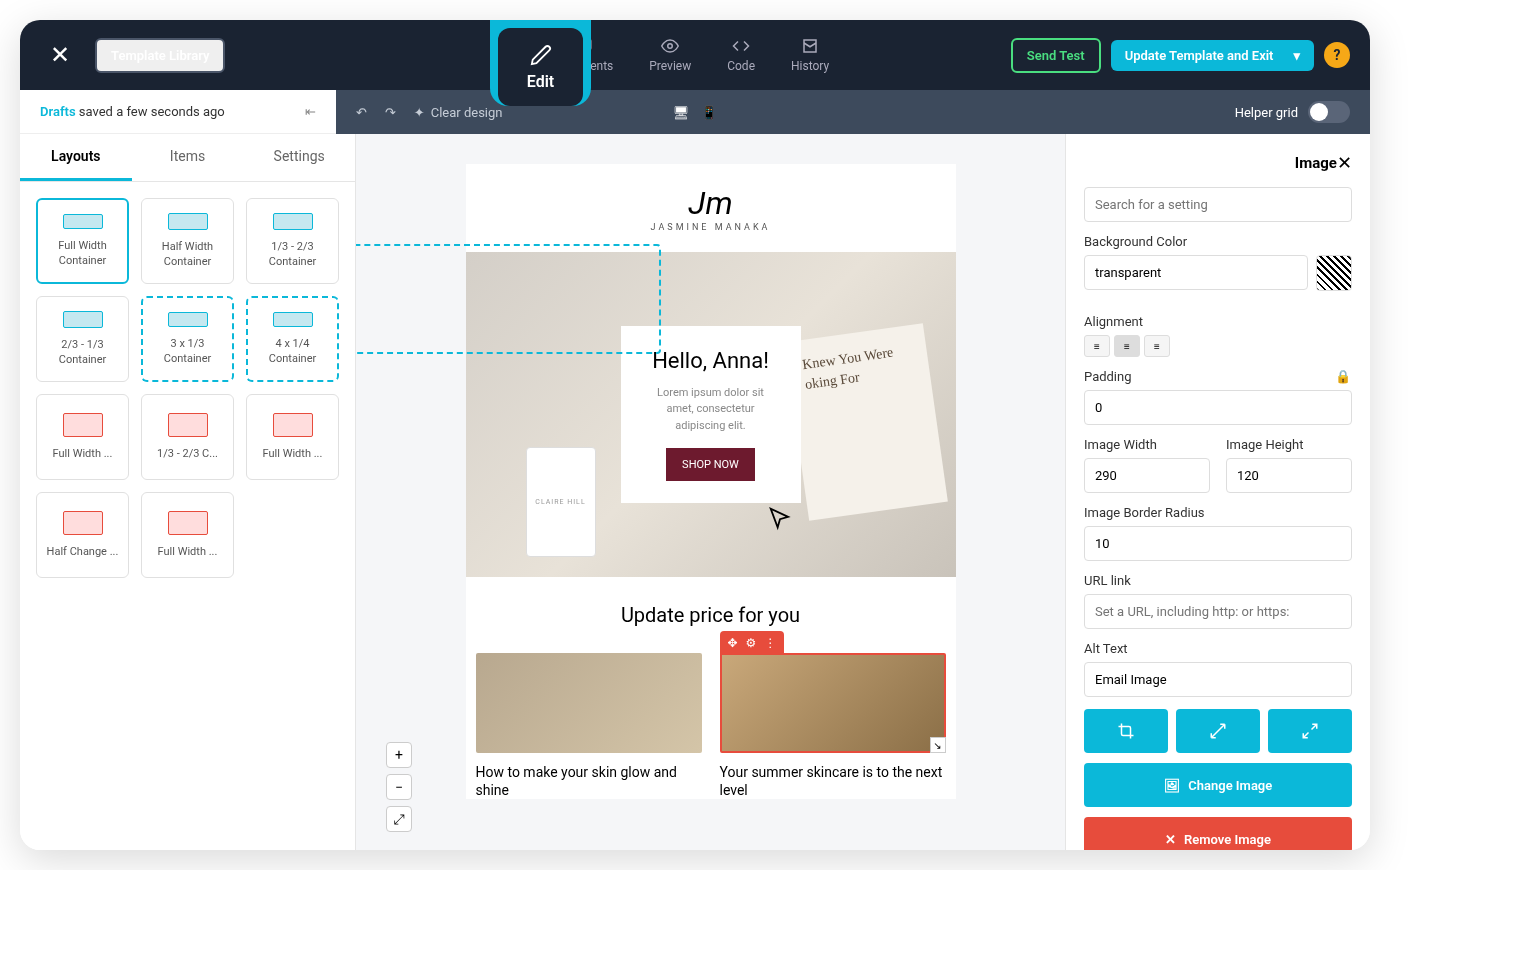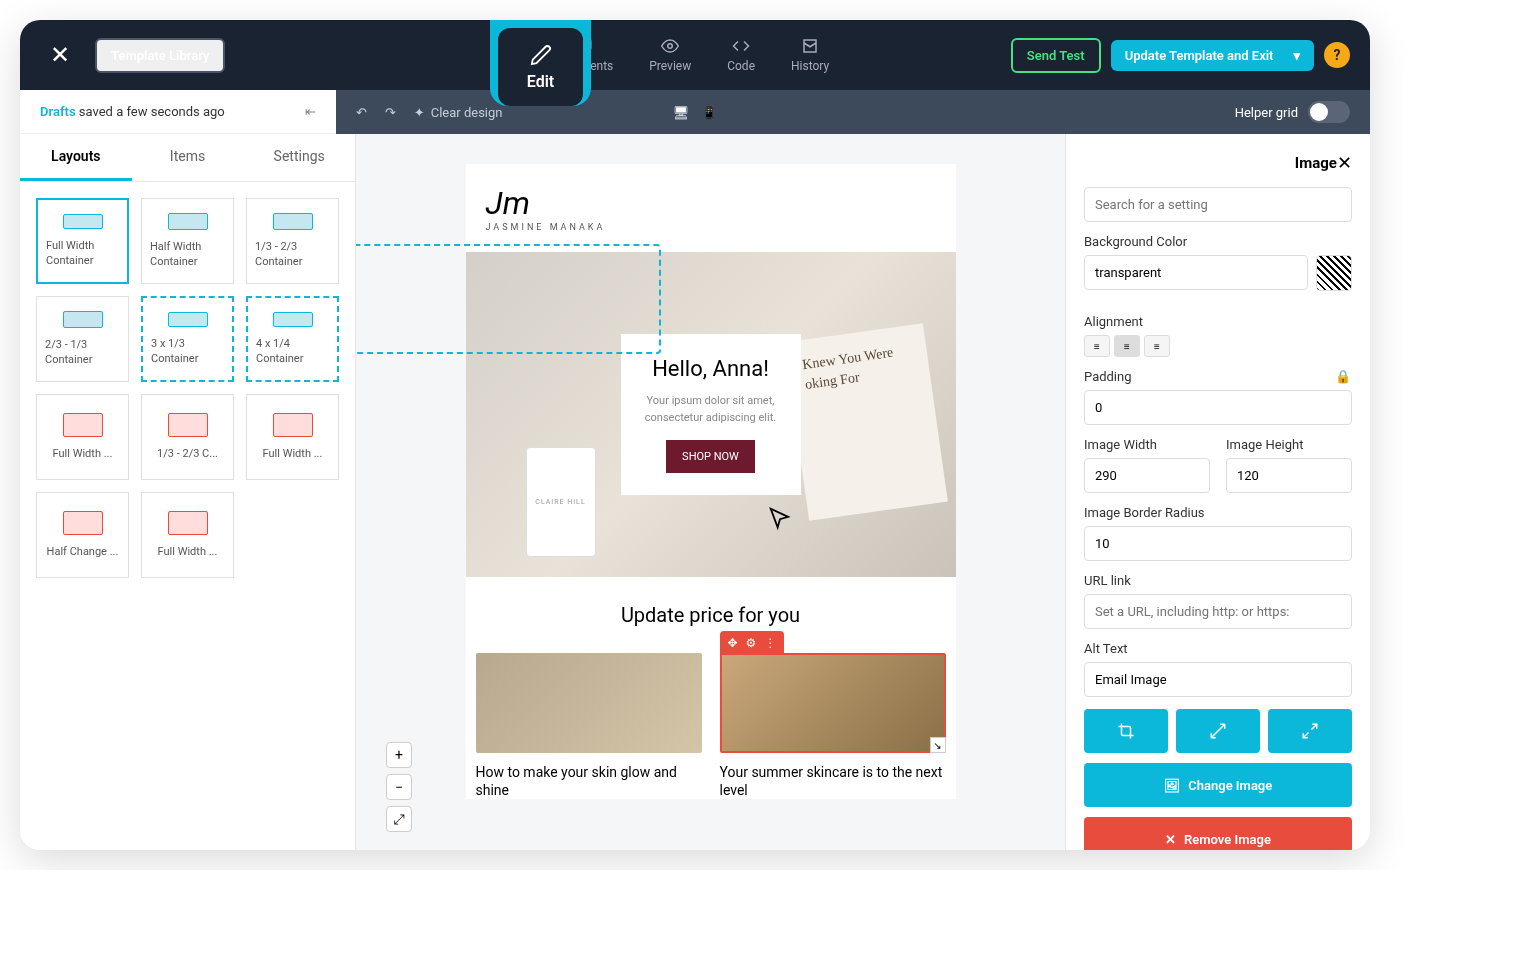--- a/index.html
+++ b/index.html
@@ -27,30 +27,30 @@
 .device-icons{position:absolute;left:50%;transform:translateX(-50%);display:flex;gap:12px}
 .helper-grid{margin-left:auto;display:flex;align-items:center;gap:10px}
 .toggle{width:42px;height:22px;background:#5a6578;border-radius:11px;position:relative}
 .toggle::after{content:"";position:absolute;width:18px;height:18px;background:#fff;border-radius:50%;top:2px;left:2px}
 .main{flex:1;display:flex;overflow:hidden}
 .sidebar{width:336px;background:#fff;border-right:1px solid #e5e5e5;display:flex;flex-direction:column}
 .tabs{display:flex;border-bottom:1px solid #e5e5e5}
 .tab{flex:1;padding:14px;text-align:center;font-size:14px;color:#666;cursor:pointer}
 .tab.active{color:#000;font-weight:600;border-bottom:3px solid #0bb8d9}
 .layouts-grid{padding:16px;display:grid;grid-template-columns:repeat(3,1fr);gap:12px;overflow-y:auto}
-.layout-card{border:1px solid #e0e0e0;border-radius:0;padding:14px 8px;display:flex;flex-direction:column;align-items:center;gap:10px;cursor:pointer;font-size:11px;color:#555;line-height:1.3;height:86px;justify-content:center}
+.layout-card{border:1px solid #e0e0e0;border-radius:6px;padding:14px 8px;display:flex;flex-direction:column;align-items:center;gap:10px;cursor:pointer;font-size:11px;color:#555;text-align:center;line-height:1.3;height:86px;justify-content:center}
 .layout-card.active{border:2px solid #0bb8d9}
 .layout-icon{width:40px;height:24px;display:flex;gap:2px;align-items:center;justify-content:center}
 .li-box{background:#c5e8f0;border:1px solid #0bb8d9;flex:1;height:100%;border-radius:2px}
 .li-box.r{background:#fdd;border-color:#e74c3c}
 .canvas{flex:1;background:#f5f6f8;overflow-y:auto;position:relative;padding:30px 60px}
 .drag-zone{position:absolute;left:-195px;top:110px;width:500px;height:110px;border:2px dashed #0bb8d9;border-radius:4px;pointer-events:none;z-index:5}
 .cursor-arrow{position:absolute;left:410px;top:370px;z-index:6}
 .email{width:490px;margin:0 auto;background:#fff}
-.logo-area{padding:20px;font-family:Georgia,serif}
+.logo-area{padding:20px;text-align:center;font-family:Georgia,serif}
 .logo-script{font-size:32px;font-style:italic}
 .logo-sub{font-size:9px;letter-spacing:3px;color:#555}
 .hero{position:relative;height:325px;background:linear-gradient(135deg,#d4cfc8 0%,#e8e2d8 50%,#c9c3ba 100%);display:flex;align-items:center;justify-content:center}
 .hero-book{position:absolute;right:20px;top:80px;width:140px;height:180px;background:#f5f1ea;transform:rotate(-8deg);padding:15px;font-family:Georgia,serif;font-size:14px;color:#5a4a3a;line-height:1.4}
 .hero-bottle{position:absolute;left:60px;bottom:20px;width:70px;height:110px;background:#fff;border-radius:4px;border:1px solid #ddd;display:flex;flex-direction:column;align-items:center;justify-content:center;font-size:7px;color:#999;letter-spacing:1px}
 .hero-card{background:#fff;padding:22px;width:180px;text-align:center;z-index:2}
 .hero-title{font-size:22px;font-weight:400;margin-bottom:12px}
 .hero-text{font-size:11px;color:#888;line-height:1.5;margin-bottom:14px}
 .shop-btn{background:#6d1a2e;color:#fff;border:none;padding:10px 16px;font-size:11px;cursor:pointer}
 .section-title{text-align:center;padding:26px;font-size:20px}
@@ -251,21 +251,21 @@
       <div class="email">
         <div class="logo-area">
           <div class="logo-script">Jm</div>
           <div class="logo-sub">JASMINE MANAKA</div>
         </div>
         <div class="hero">
           <div class="hero-book">Knew You Were oking For</div>
           <div class="hero-bottle">CLAIRE HILL</div>
           <div class="hero-card">
             <div class="hero-title">Hello, Anna!</div>
-            <div class="hero-text">Your ipsum dolor sit amet, consectetur adipiscing elit.</div>
+            <div class="hero-text">Lorem ipsum dolor sit amet, consectetur adipiscing elit.</div>
             <button class="shop-btn">SHOP NOW</button>
           </div>
         </div>
         <div class="section-title">Update price for you</div>
         <div class="products">
           <div class="product">
             <div class="product-img"></div>
             <div class="product-title">How to make your skin glow and shine</div>
           </div>
           <div class="product selected">

